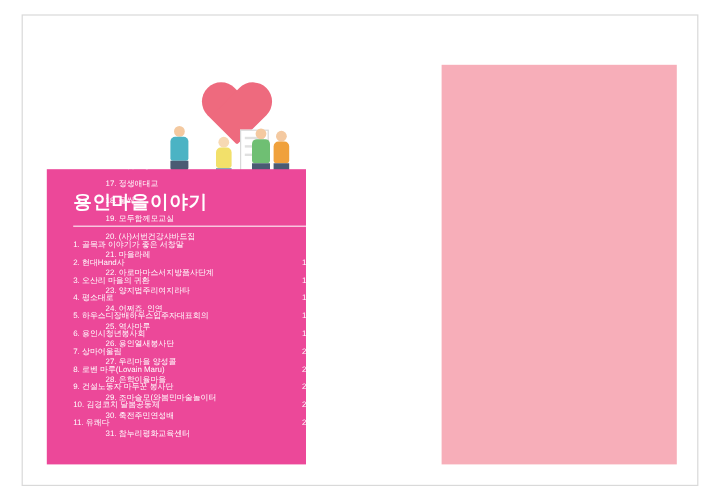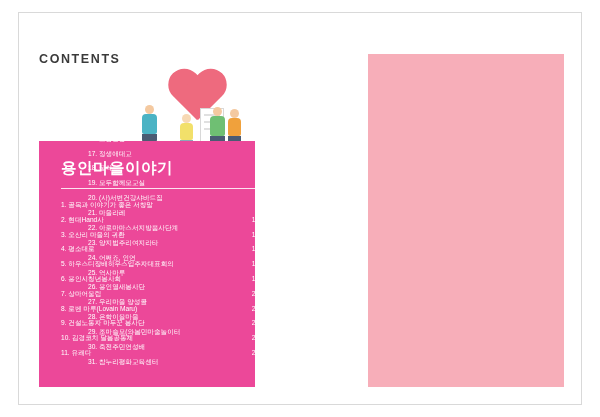--- a/index.html
+++ b/index.html
@@ -196,21 +196,20 @@
     padding: 4.15px 0;
   }
 </style>
 </head>
 <body>
 
 <div class="page">
   <div class="page-border"></div>
 
   <div class="left-page">
-    <div class="contents-title">CONTENTS</div>
 
     <div class="illus">
       <div class="heart"></div>
       <div class="banner">
         <div class="banner-line"></div>
         <div class="banner-line"></div>
         <div class="banner-line"></div>
       </div>
       <div class="figure fig1">
         <div class="fig-head"></div>

